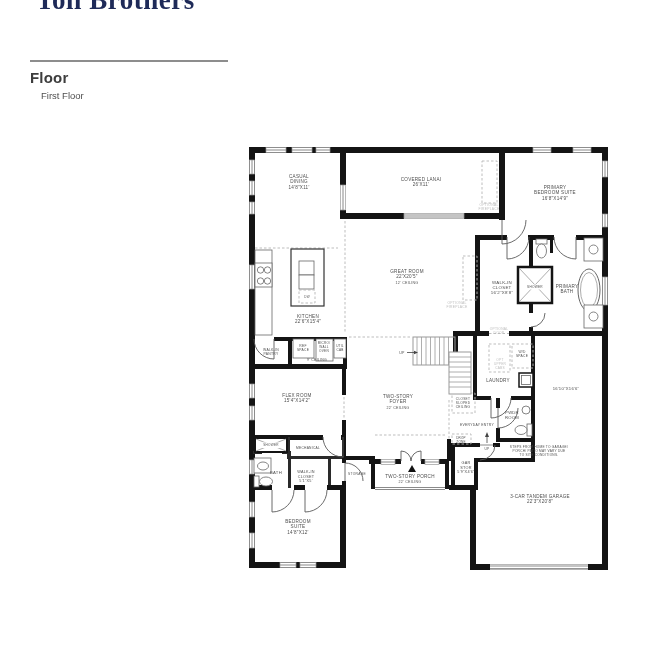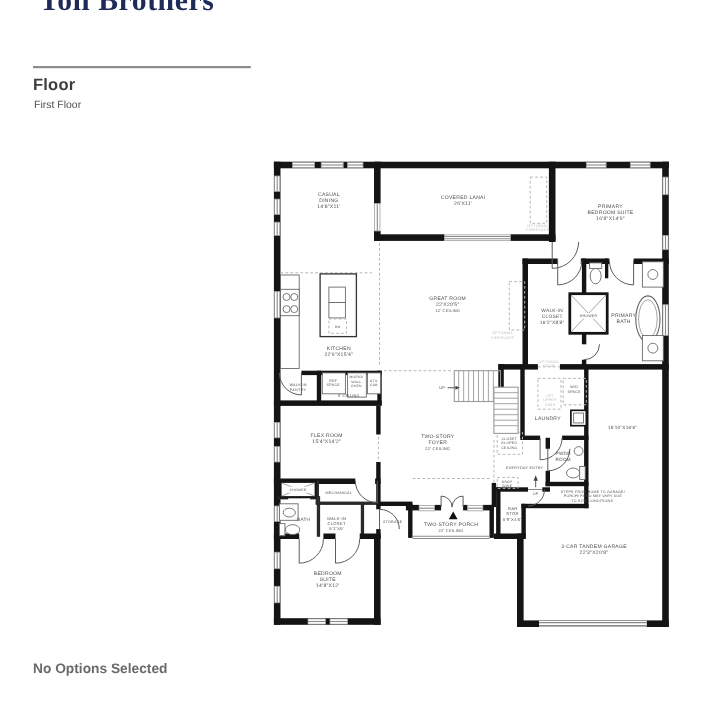--- a/index.html
+++ b/index.html
@@ -2,21 +2,21 @@
 <html><head>
 <meta charset="utf-8">
 <style>
   html,body{margin:0;padding:0;background:#fff;}
   .page{position:relative;width:650px;height:650px;background:#fff;overflow:hidden;
         font-family:"Liberation Sans",sans-serif;}
   .logo{position:absolute;left:36px;top:-15px;font-family:"Liberation Serif",serif;
         font-size:27px;font-weight:600;color:#1e2a58;letter-spacing:.5px;white-space:nowrap;}
   .rule{position:absolute;left:30px;top:60px;width:198px;height:2px;background:#8d8d8d;}
   .plan-name{position:absolute;left:30px;top:69px;font-size:15px;font-weight:700;color:#3d3d3d;letter-spacing:.2px;}
-  .floor-name{position:absolute;left:31px;top:90px;font-size:9.5px;color:#4f4f4f;}
+  .floor-name{position:absolute;left:41px;top:90px;font-size:9.5px;color:#4f4f4f;}
   .footer-status{position:absolute;left:30px;top:601px;font-size:12.5px;font-weight:700;color:#6a6a6a;}
   svg#floorplan{position:absolute;left:0;top:0;}
   svg text{font-family:"Liberation Sans",sans-serif;letter-spacing:.25px;}
   .wall{fill:#141414;}
   .thinwall{fill:#2a2a2a;}
   .winrect{fill:#ffffff;stroke:#9a9a9a;stroke-width:.7;}
   .winline{stroke:#8a8a8a;stroke-width:1;}
   .arc{stroke:#5a5a5a;stroke-width:.9;fill:none;}
   .leaf{stroke:#5a5a5a;stroke-width:.9;}
   .dash{stroke:#b5b5b5;stroke-width:.9;fill:none;stroke-dasharray:2.5,2;}
@@ -359,14 +359,13 @@
         <text x="276" y="474" fill="#4e4e4e" font-size="4.2" text-anchor="middle"><tspan x="276" dy="0" font-size="4.2">BATH</tspan></text>
         <text x="306" y="473" fill="#4e4e4e" font-size="3.8" text-anchor="middle"><tspan x="306" dy="0" font-size="3.8">WALK-IN</tspan><tspan x="306" dy="4.6" font-size="3.8">CLOSET</tspan><tspan x="306" dy="4.6" font-size="3.8">5'1"X5'</tspan></text>
         <text x="357" y="475" fill="#4e4e4e" font-size="3.3" text-anchor="middle"><tspan x="357" dy="0" font-size="3.3">STORAGE</tspan></text>
         <text x="410" y="478" fill="#4e4e4e" font-size="4.6" text-anchor="middle"><tspan x="410" dy="0" font-size="4.6">TWO-STORY PORCH</tspan><tspan x="410" dy="5.4" font-size="3.6">22' CEILING</tspan></text>
         <text x="540" y="498" fill="#4e4e4e" font-size="4.6" text-anchor="middle"><tspan x="540" dy="0" font-size="4.6">3-CAR TANDEM GARAGE</tspan><tspan x="540" dy="5.4" font-size="4.6">22'3"X20'8"</tspan></text>
         <text x="298" y="523" fill="#4e4e4e" font-size="4.6" text-anchor="middle"><tspan x="298" dy="0" font-size="4.6">BEDROOM</tspan><tspan x="298" dy="5.4" font-size="4.6">SUITE</tspan><tspan x="298" dy="5.4" font-size="4.6">14'8"X12'</tspan></text>
         <text x="307" y="298" fill="#4e4e4e" font-size="3" text-anchor="middle"><tspan x="307" dy="0" font-size="3">DW</tspan></text>
       </g>
   </svg>
 
-  <div class="footer-status">No Options Selected</div>
 </div>
 
 </body></html>

